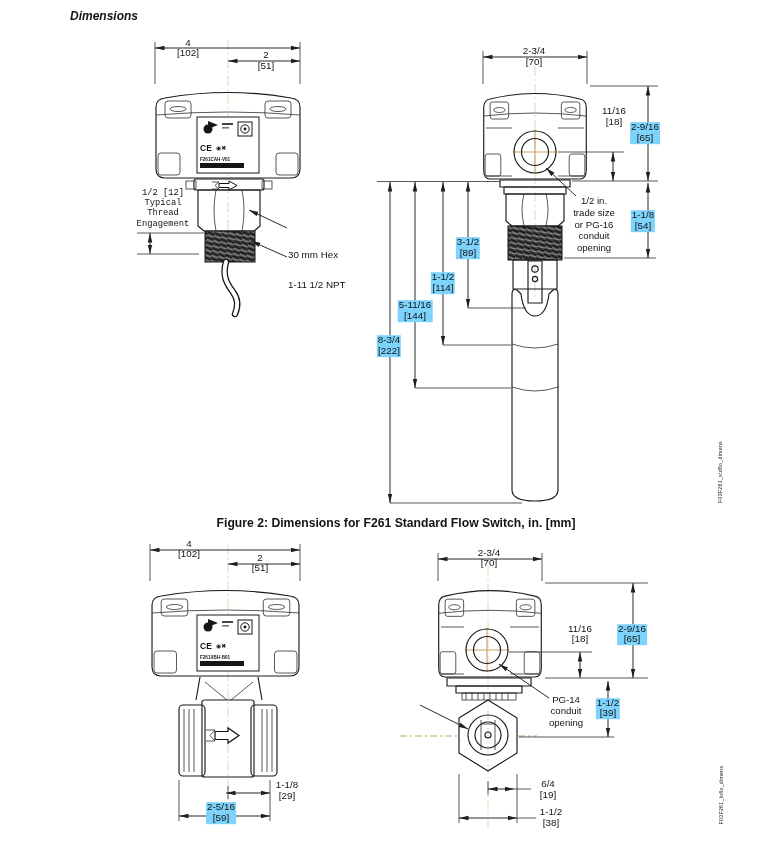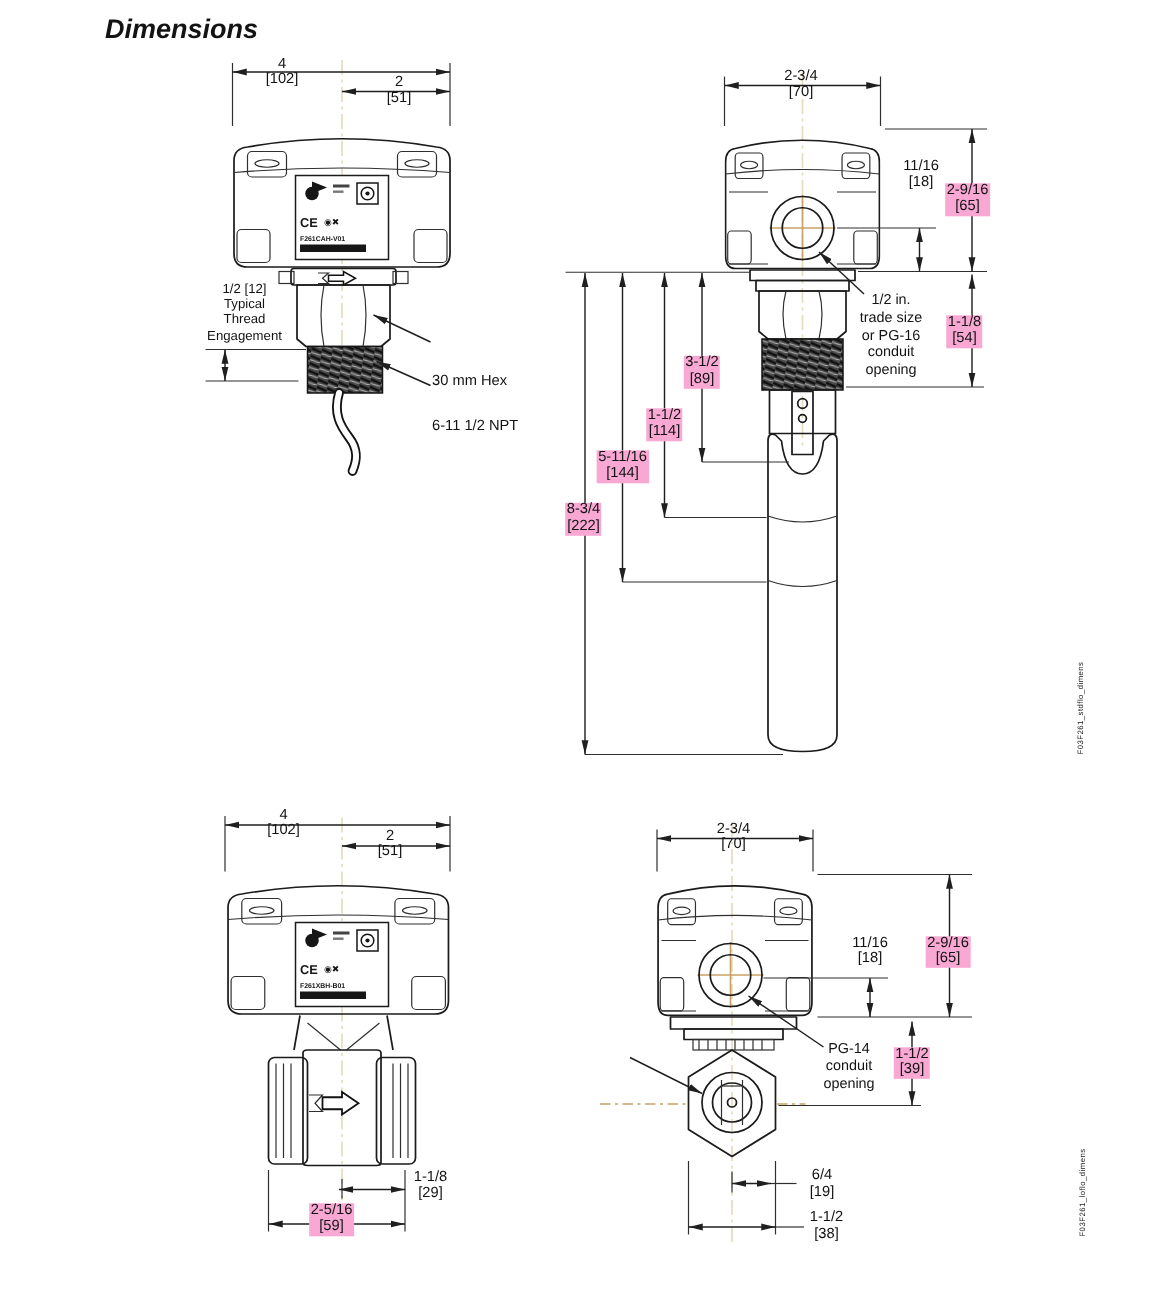--- a/index.html
+++ b/index.html
@@ -1,26 +1,26 @@
 <!DOCTYPE html>
 <html><head>
 <meta charset="utf-8">
 <style>
   html,body{margin:0;padding:0;background:#fff;}
   body{width:770px;height:861px;font-family:"Liberation Sans",sans-serif;color:#131313;}
   .stage{position:relative;width:770px;height:861px;overflow:hidden;background:#fff;}
   svg.draw{position:absolute;left:0;top:0;}
   svg text{font-family:"Liberation Sans",sans-serif;fill:#161616;}
-  .title{position:absolute;left:70px;top:9px;font-weight:bold;font-style:italic;font-size:18px;}
+  .title{position:absolute;left:70px;top:9px;font-weight:bold;font-style:italic;font-size:12px;}
   .cap{position:absolute;transform:translate(-50%,-50%);font-weight:bold;font-size:12.2px;white-space:nowrap;}
   .lbl{position:absolute;white-space:pre;font-size:9.8px;line-height:10.8px;text-align:center;
        transform:translate(-50%,-50%);color:#131313;}
-  .lbl.bg{background:#f9a8d4;padding:0 1px;}
+  .lbl.bg{background:#7dd3fc;padding:0 1px;}
   .lbl.left{transform:translate(0,-50%);text-align:left;margin-top:28px;}
-  .lbl.small{font-size:8.8px;line-height:10.2px;}
+  .lbl.small{font-size:8.8px;line-height:10.2px;font-family:Liberation Mono, monospace;}
   .lbl.note{font-size:9.6px;line-height:11.8px;}
   
   .ln{stroke:#1b1b1b;stroke-width:1.15;fill:none;stroke-linejoin:round;}
   .dim{stroke:#1f1f1f;stroke-width:0.95;fill:none;stroke-linecap:butt;}
   .thin{stroke:#2f2f2f;stroke-width:0.8;fill:none;}
   .cl{stroke:#e4dcbd;stroke-width:1.1;fill:none;stroke-dasharray:10 3 2 3;}
   .or{stroke:#c8a165;stroke-width:1.1;fill:none;}
   .ord{stroke:#c8a165;stroke-width:1.1;fill:none;stroke-dasharray:7 3 2 3;}
 </style>
 </head>
@@ -267,21 +267,21 @@
 
   <div class="lbl" style="left:188px;top:48.5px">4
 [102]</div>
   <div class="lbl" style="left:266px;top:61px">2
 [51]</div>
   <div class="lbl small" style="left:163px;top:208px">1/2 [12]
 Typical
 Thread
 Engagement</div>
   <div class="lbl left" style="left:288px;top:227px">30 mm Hex</div>
-  <div class="lbl left" style="left:288px;top:257px">6-11 1/2 NPT</div>
+  <div class="lbl left" style="left:288px;top:257px">1-11 1/2 NPT</div>
 
   <div class="lbl" style="left:534px;top:57px">2-3/4
 [70]</div>
   <div class="lbl" style="left:614px;top:117px">11/16
 [18]</div>
   <div class="lbl bg" style="left:645px;top:133px">2-9/16
 [65]</div>
   <div class="lbl bg" style="left:643px;top:221px">1-1/8
 [54]</div>
   <div class="lbl note" style="left:594px;top:224px">1/2 in.
@@ -290,20 +290,21 @@
 conduit
 opening</div>
   <div class="lbl bg" style="left:468px;top:248px">3-1/2
 [89]</div>
   <div class="lbl bg" style="left:443px;top:283px">1-1/2
 [114]</div>
   <div class="lbl bg" style="left:415px;top:311px">5-11/16
 [144]</div>
   <div class="lbl bg" style="left:389px;top:346px">8-3/4
 [222]</div>
+  <div class="cap" style="left:396px;top:523px">Figure 2: Dimensions for F261 Standard Flow Switch, in. [mm]</div>
 
   <div class="lbl" style="left:189px;top:549.5px">4
 [102]</div>
   <div class="lbl" style="left:260px;top:563.5px">2
 [51]</div>
   <div class="lbl" style="left:287px;top:791px">1-1/8
 [29]</div>
   <div class="lbl bg" style="left:221px;top:813px">2-5/16
 [59]</div>
 

